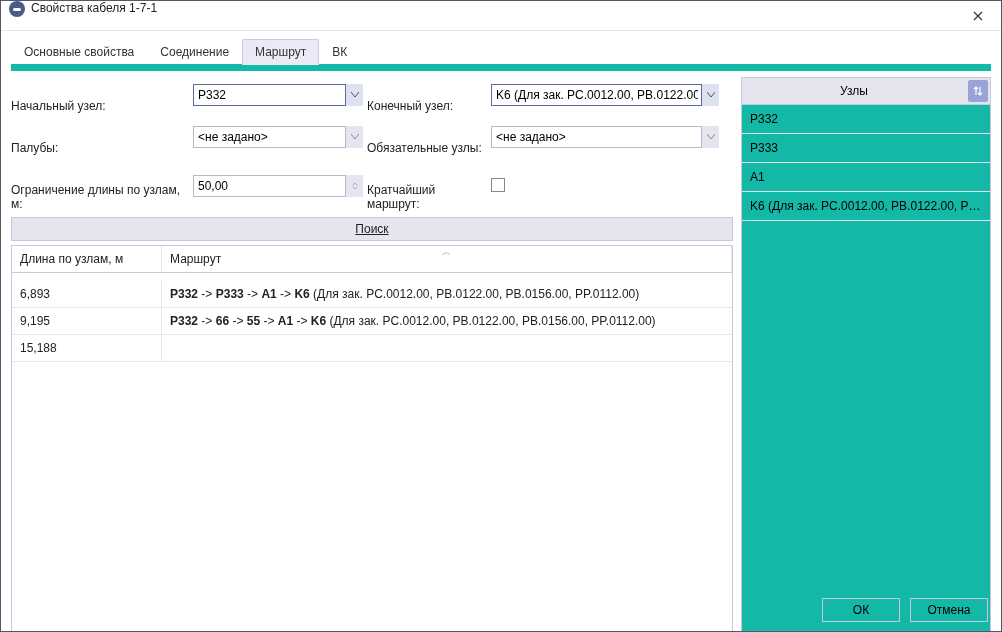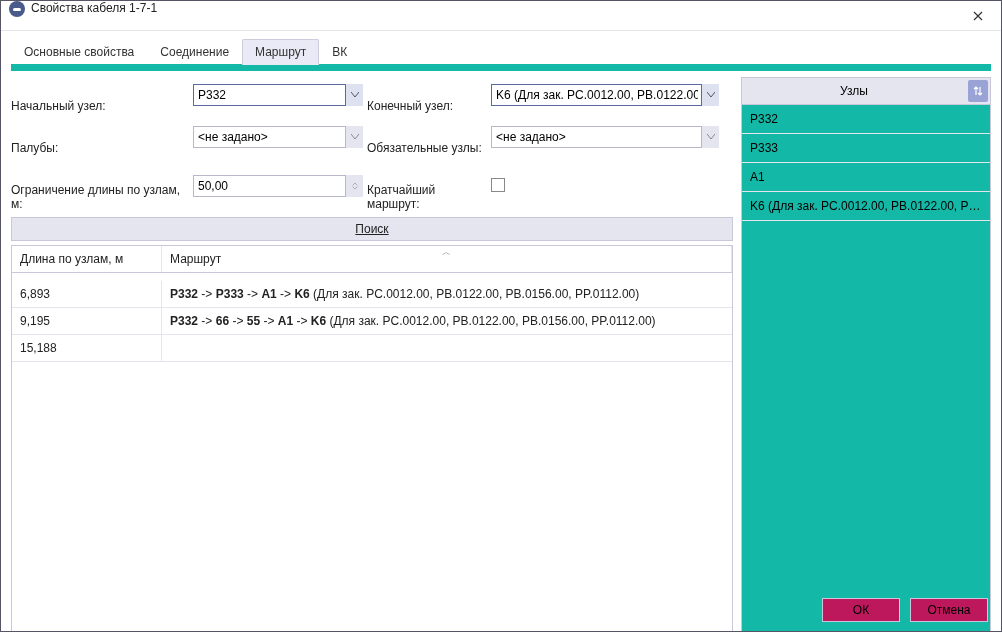--- a/index.html
+++ b/index.html
@@ -51,21 +51,21 @@
 .hscroll .track { flex: 1; height: 16px; background: #f0f0f0; position: relative; }
 .hscroll .thumb { position: absolute; left: 0; top: 0; height: 16px; width: 76%; background: #c8c8d0; }
 
 .right-pane { width: 250px; border: 1px solid #c8c8da; background: #14b8a6; display: flex; flex-direction: column; height: 614px; }
 .right-head { display: flex; align-items: center; background: #e5e5f0; border-bottom: 1px solid #c8c8da; }
 .right-head .label { flex: 1; text-align: center; padding: 5px 0; }
 .right-head .sort-btn { width: 20px; height: 22px; background: #9aa3d6; display: flex; align-items: center; justify-content: center; margin: 2px; border-radius: 2px; }
 .right-body .item { padding: 7px 8px; border-bottom: 1px solid #e5e5ec; white-space: nowrap; overflow: hidden; text-overflow: ellipsis; }
 
 .footer { position: absolute; right: 14px; bottom: 10px; display: flex; gap: 10px; }
-.footer button { width: 78px; height: 24px; background: #be185d; border: 1px solid #c8c8da; cursor: pointer; }
+.footer button { width: 78px; height: 24px; background: #14b8a6; border: 1px solid #c8c8da; cursor: pointer; }
 </style>
 </head>
 <body>
 
 <div class="titlebar">
   <div class="titlebar-icon"></div>
   <div class="titlebar-title">Свойства кабеля 1-7-1</div>
   <div class="titlebar-close">
     <svg viewBox="0 0 10 10">
         <path d="M1 1 L9 9 M9 1 L1 9" stroke="#333" stroke-width="1.2"></path>

